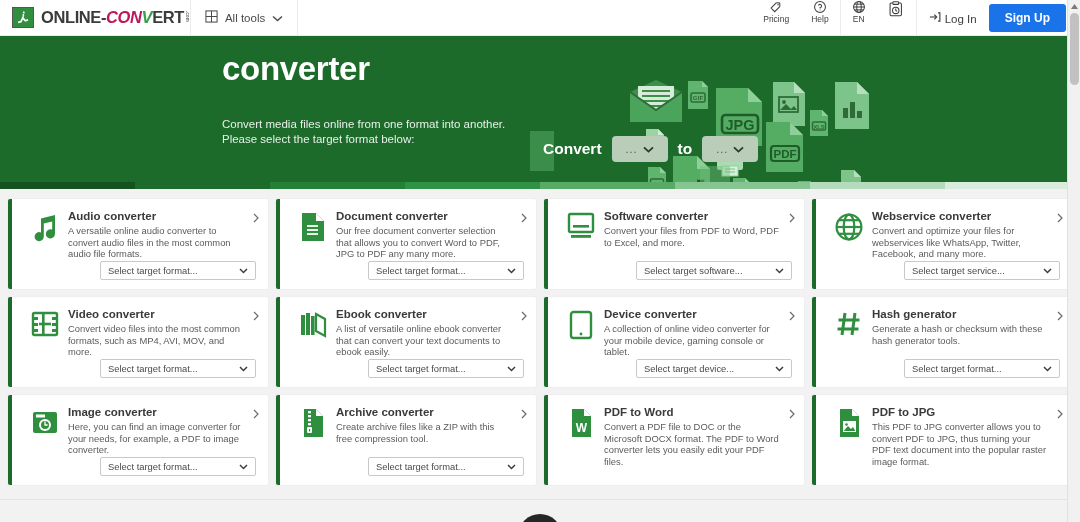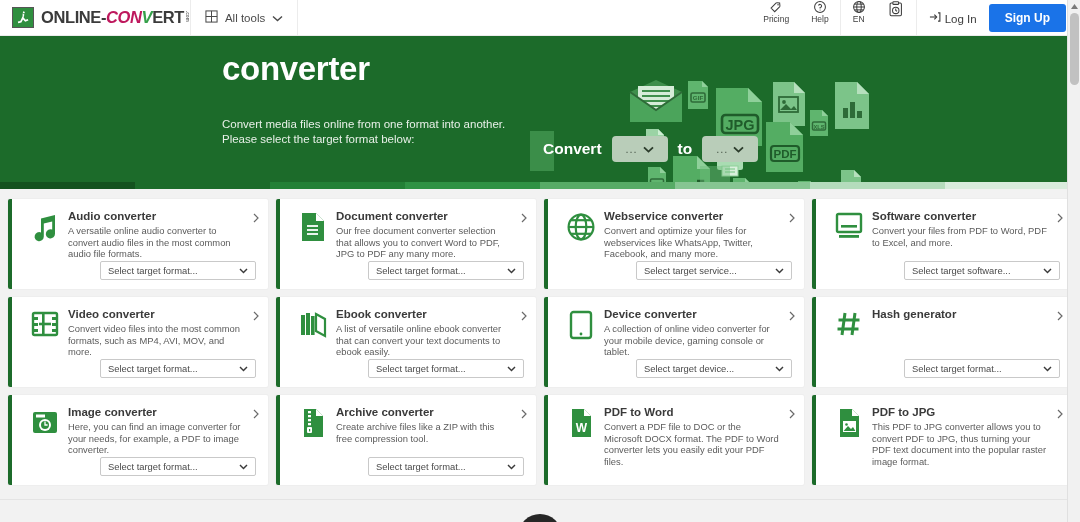--- a/index.html
+++ b/index.html
@@ -502,66 +502,66 @@
         <span>
           <svg width="9" height="6" viewBox="0 0 9 6" fill="none" stroke="#3a3a3a" stroke-width="1.4">
               <path d="M1 1 L4.5 4.6 L8 1"></path>
             </svg>
         </span>
       </div>
     </div>
 
     <div class="card">
       <div class="card-icon">
+        <svg width="30" height="28" viewBox="0 0 30 28">
+          <rect x="3" y="2" width="24" height="18" rx="1.5" fill="none" stroke="#2f8f3f" stroke-width="2.4"></rect>
+          <rect x="7" y="13" width="16" height="2.6" fill="#2f8f3f"></rect>
+          <rect x="5" y="23" width="20" height="2.8" fill="#2f8f3f"></rect>
+        </svg>
+      </div>
+      <div class="card-body">
+        <div class="card-title">Software converter</div>
+        <div class="card-desc">Convert your files from PDF to Word, PDF to Excel, and more.</div>
+      </div>
+      <span class="card-chevron">
+        <svg width="6" height="10" viewBox="0 0 6 10" fill="none" stroke="#6a6a6a" stroke-width="1.2">
+            <path d="M1 1 L5 5 L1 9"></path>
+          </svg>
+      </span>
+      <div class="card-select">
+        <span class="csel-label">Select target software...</span>
+        <span>
+          <svg width="9" height="6" viewBox="0 0 9 6" fill="none" stroke="#3a3a3a" stroke-width="1.4">
+              <path d="M1 1 L4.5 4.6 L8 1"></path>
+            </svg>
+        </span>
+      </div>
+    </div>
+
+    <div class="card">
+      <div class="card-icon">
         <svg width="30" height="30" viewBox="0 0 30 30" fill="none" stroke="#2f8f3f" stroke-width="2.2">
           <circle cx="15" cy="15" r="12.4"></circle>
           <ellipse cx="15" cy="15" rx="5.3" ry="12.4"></ellipse>
           <line x1="2.6" y1="15" x2="27.4" y2="15"></line>
           <line x1="5" y1="8.2" x2="25" y2="8.2"></line>
           <line x1="5" y1="21.8" x2="25" y2="21.8"></line>
         </svg>
       </div>
       <div class="card-body">
         <div class="card-title">Webservice converter</div>
         <div class="card-desc">Convert and optimize your files for webservices like WhatsApp, Twitter, Facebook, and many more.</div>
       </div>
       <span class="card-chevron">
         <svg width="6" height="10" viewBox="0 0 6 10" fill="none" stroke="#6a6a6a" stroke-width="1.2">
             <path d="M1 1 L5 5 L1 9"></path>
           </svg>
       </span>
       <div class="card-select">
         <span class="csel-label">Select target service...</span>
-        <span>
-          <svg width="9" height="6" viewBox="0 0 9 6" fill="none" stroke="#3a3a3a" stroke-width="1.4">
-              <path d="M1 1 L4.5 4.6 L8 1"></path>
-            </svg>
-        </span>
-      </div>
-    </div>
-
-    <div class="card">
-      <div class="card-icon">
-        <svg width="30" height="28" viewBox="0 0 30 28">
-          <rect x="3" y="2" width="24" height="18" rx="1.5" fill="none" stroke="#2f8f3f" stroke-width="2.4"></rect>
-          <rect x="7" y="13" width="16" height="2.6" fill="#2f8f3f"></rect>
-          <rect x="5" y="23" width="20" height="2.8" fill="#2f8f3f"></rect>
-        </svg>
-      </div>
-      <div class="card-body">
-        <div class="card-title">Software converter</div>
-        <div class="card-desc">Convert your files from PDF to Word, PDF to Excel, and more.</div>
-      </div>
-      <span class="card-chevron">
-        <svg width="6" height="10" viewBox="0 0 6 10" fill="none" stroke="#6a6a6a" stroke-width="1.2">
-            <path d="M1 1 L5 5 L1 9"></path>
-          </svg>
-      </span>
-      <div class="card-select">
-        <span class="csel-label">Select target software...</span>
         <span>
           <svg width="9" height="6" viewBox="0 0 9 6" fill="none" stroke="#3a3a3a" stroke-width="1.4">
               <path d="M1 1 L4.5 4.6 L8 1"></path>
             </svg>
         </span>
       </div>
     </div>
 
     <div class="card">
       <div class="card-icon">
@@ -658,20 +658,21 @@
       <div class="card-icon">
         <svg width="28" height="28" viewBox="0 0 28 28" fill="none" stroke="#2f8f3f" stroke-width="3">
           <line x1="10" y1="3" x2="7" y2="25"></line>
             <line x1="20" y1="3" x2="17" y2="25"></line>
           <line x1="3.5" y1="10" x2="24.5" y2="10"></line>
             <line x1="2.5" y1="19" x2="23.5" y2="19"></line>
         </svg>
       </div>
       <div class="card-body">
         <div class="card-title">Hash generator</div>
+        <div class="card-desc">Generate a hash or checksum with these hash generator tools.</div>
       </div>
       <span class="card-chevron">
         <svg width="6" height="10" viewBox="0 0 6 10" fill="none" stroke="#6a6a6a" stroke-width="1.2">
             <path d="M1 1 L5 5 L1 9"></path>
           </svg>
       </span>
       <div class="card-select">
         <span class="csel-label">Select target format...</span>
         <span>
           <svg width="9" height="6" viewBox="0 0 9 6" fill="none" stroke="#3a3a3a" stroke-width="1.4">

